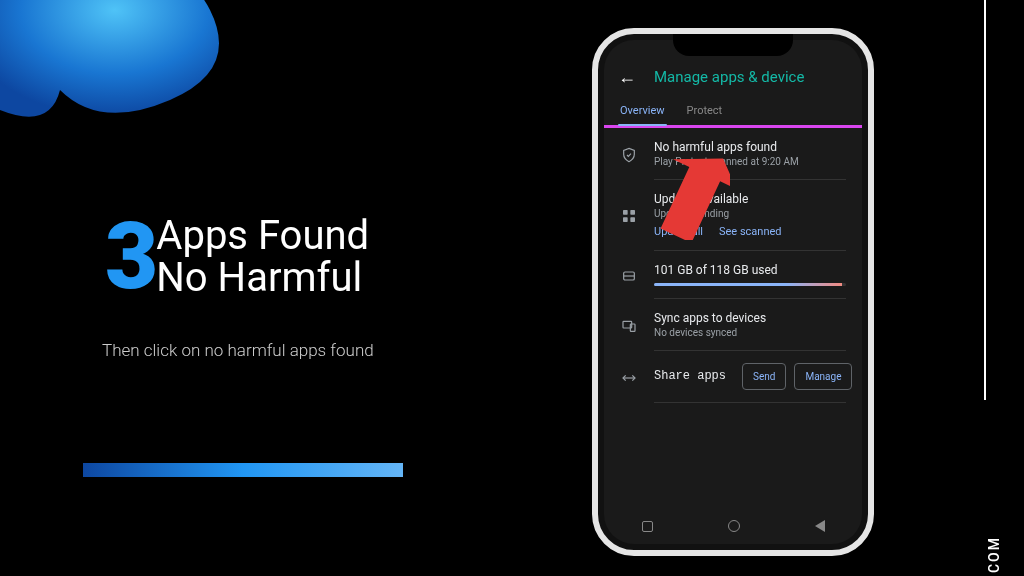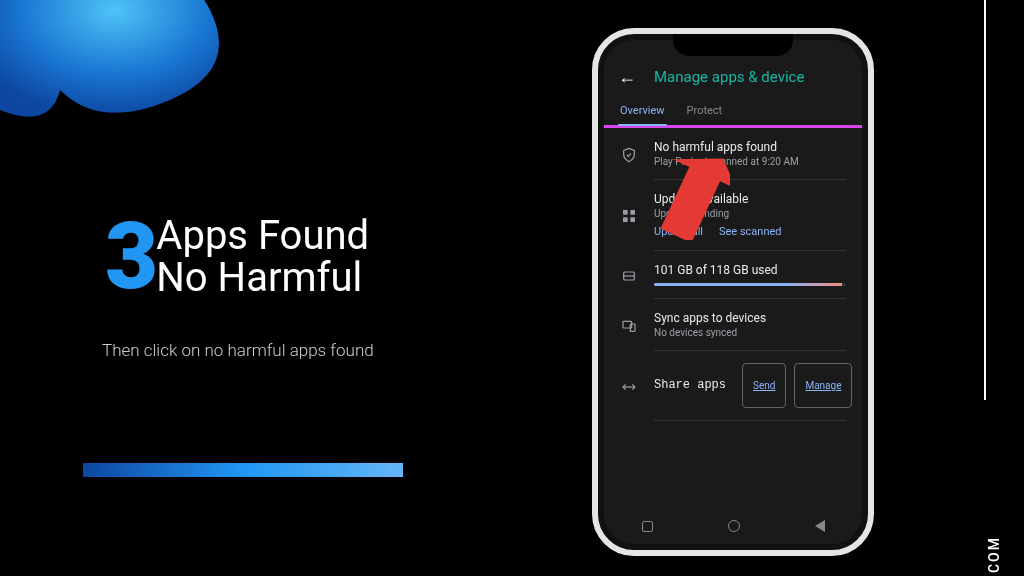--- a/index.html
+++ b/index.html
@@ -225,23 +225,22 @@
 
 
 .pill-btns {
   display: flex;
   gap: 8px;
 }
 .pill {
   border: 1px solid #5f6368;
   color: #8ab4f8;
   font-size: 10px;
-  padding: 16px 10px;
+  padding: 7px 10px;
   border-radius: 4px;
-  text-decoration: underline;
 }
 
 
 .navbar {
   position: absolute;
   bottom: 4px;
   left: 0;
   right: 0;
   height: 28px;
   display: flex;

